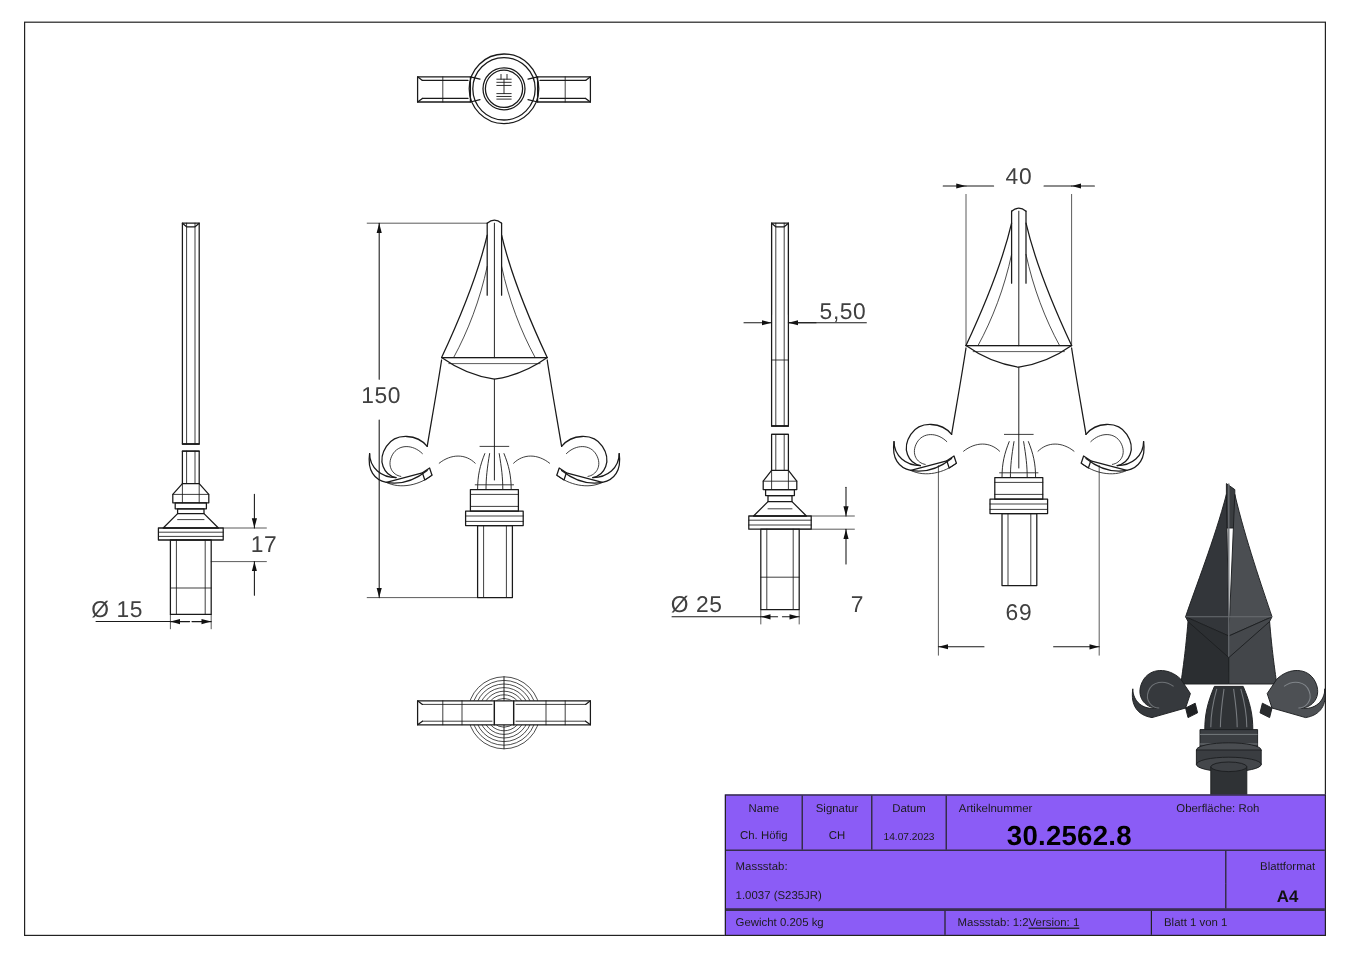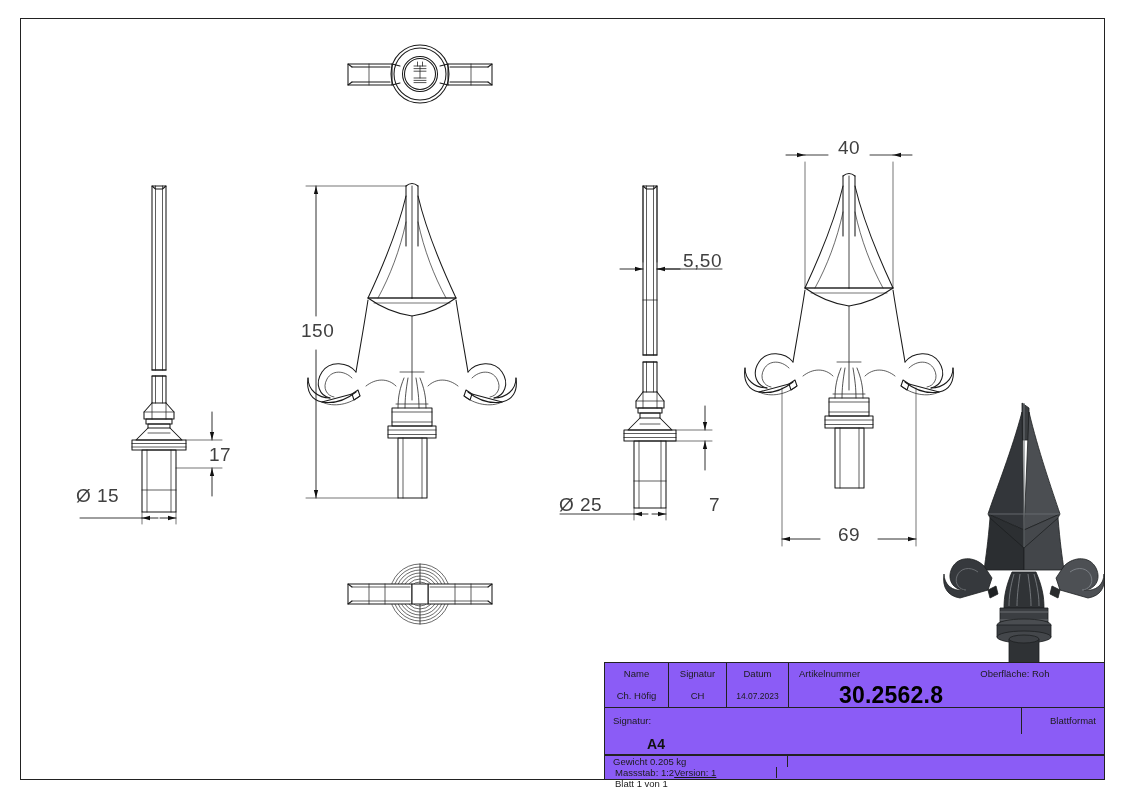--- a/index.html
+++ b/index.html
@@ -425,35 +425,35 @@
       <ellipse cx="1024" cy="637" rx="27" ry="6" fill="#44474b" stroke="#1d1f21" stroke-width="0.8"></ellipse>
 
       <path d="M1009 639 L1009 688 C1009 693 1039 693 1039 688 L1039 639 Z" fill="#2f3235" stroke="#1d1f21" stroke-width="0.8"></path>
       <ellipse cx="1024" cy="639" rx="15" ry="4" fill="#3e4145" stroke="#1d1f21" stroke-width="0.8"></ellipse>
       <ellipse cx="1024" cy="688" rx="15" ry="4" fill="#26282b" stroke="#1d1f21" stroke-width="0.8"></ellipse>
     </g>
 
   </svg>
   </div>
 
-  <div class="dim" style="left:76px;top:485px;">Ø 15</div>
+  <div class="dim" style="left:76px;top:498px;">Ø 15</div>
 
   <div class="dim" style="left:209px;top:444px;">17</div>
 
   <div class="dim" style="left:301px;top:320px;">150</div>
 
   <div class="dim" style="left:683px;top:250px;">5,50</div>
 
   <div class="dim" style="left:559px;top:494px;">Ø 25</div>
 
   <div class="dim" style="left:709px;top:494px;">7</div>
 
   <div class="dim" style="left:838px;top:137px;">40</div>
 
-  <div class="dim" style="left:838px;top:524px;">69</div>
+  <div class="dim" style="left:838px;top:501px;">69</div>
 
   <div id="titleblock">
 
     <div class="tb-row" id="tb-r1">
       <div class="tb-cell center w-name">Name</div>
       <div class="tb-cell center w-sig">Signatur</div>
       <div class="tb-cell center w-date">Datum</div>
       <div class="tb-cell last w-artnum" style="padding-left:10px;justify-content:flex-start;">
         <span class="artnum-label">Artikelnummer</span>
         <span class="oberflaeche" style="margin-left:120px;">Oberfläche:  Roh</span>
@@ -463,31 +463,32 @@
     <div class="tb-row tb-rowline" id="tb-r2">
       <div class="tb-cell center w-name">Ch. Höfig</div>
       <div class="tb-cell center w-sig">CH</div>
       <div class="tb-cell center w-date" style="font-size:8.5px;">14.07.2023</div>
       <div class="tb-cell last w-artnum" style="padding-left:10px;align-items:flex-start;">
         <span class="artnum-value">30.2562.8</span>
       </div>
     </div>
 
     <div class="tb-row" id="tb-r3">
-      <div class="tb-cell" style="flex:1;border-right:1.3px solid #222;padding-left:8px;">Signatur:</div>
+      <div class="tb-cell" style="flex:1;border-right:1.3px solid #222;padding-left:8px;">Massstab:</div>
       <div class="tb-cell center last w-blatt">Blattformat</div>
     </div>
 
     <div class="tb-row tb-rowline" id="tb-r4">
+      <div class="tb-cell" style="flex:1;border-right:1.3px solid #222;padding-left:8px;">1.0037 (S235JR)</div>
       <div class="tb-cell center last w-blatt">
         <span class="a4-value">A4</span>
       </div>
     </div>
 
-    <div class="tb-row" id="tb-r5" style="border-top:1.3px solid #222;flex-direction:column;">
+    <div class="tb-row" id="tb-r5" style="border-top:1.3px solid #222;">
       <div class="tb-cell tb-sub" style="width:183px;padding-left:8px;">Gewicht 0.205 kg</div>
       <div class="tb-cell tb-sub" style="width:172px;padding-left:10px;">
         <span>Massstab: 1:2</span>
         <span style="text-decoration:underline;">Version: 1</span>
       </div>
       <div class="tb-cell tb-sub last" style="flex:1;padding-left:10px;">Blatt 1 von 1</div>
     </div>
 
   </div>
 

